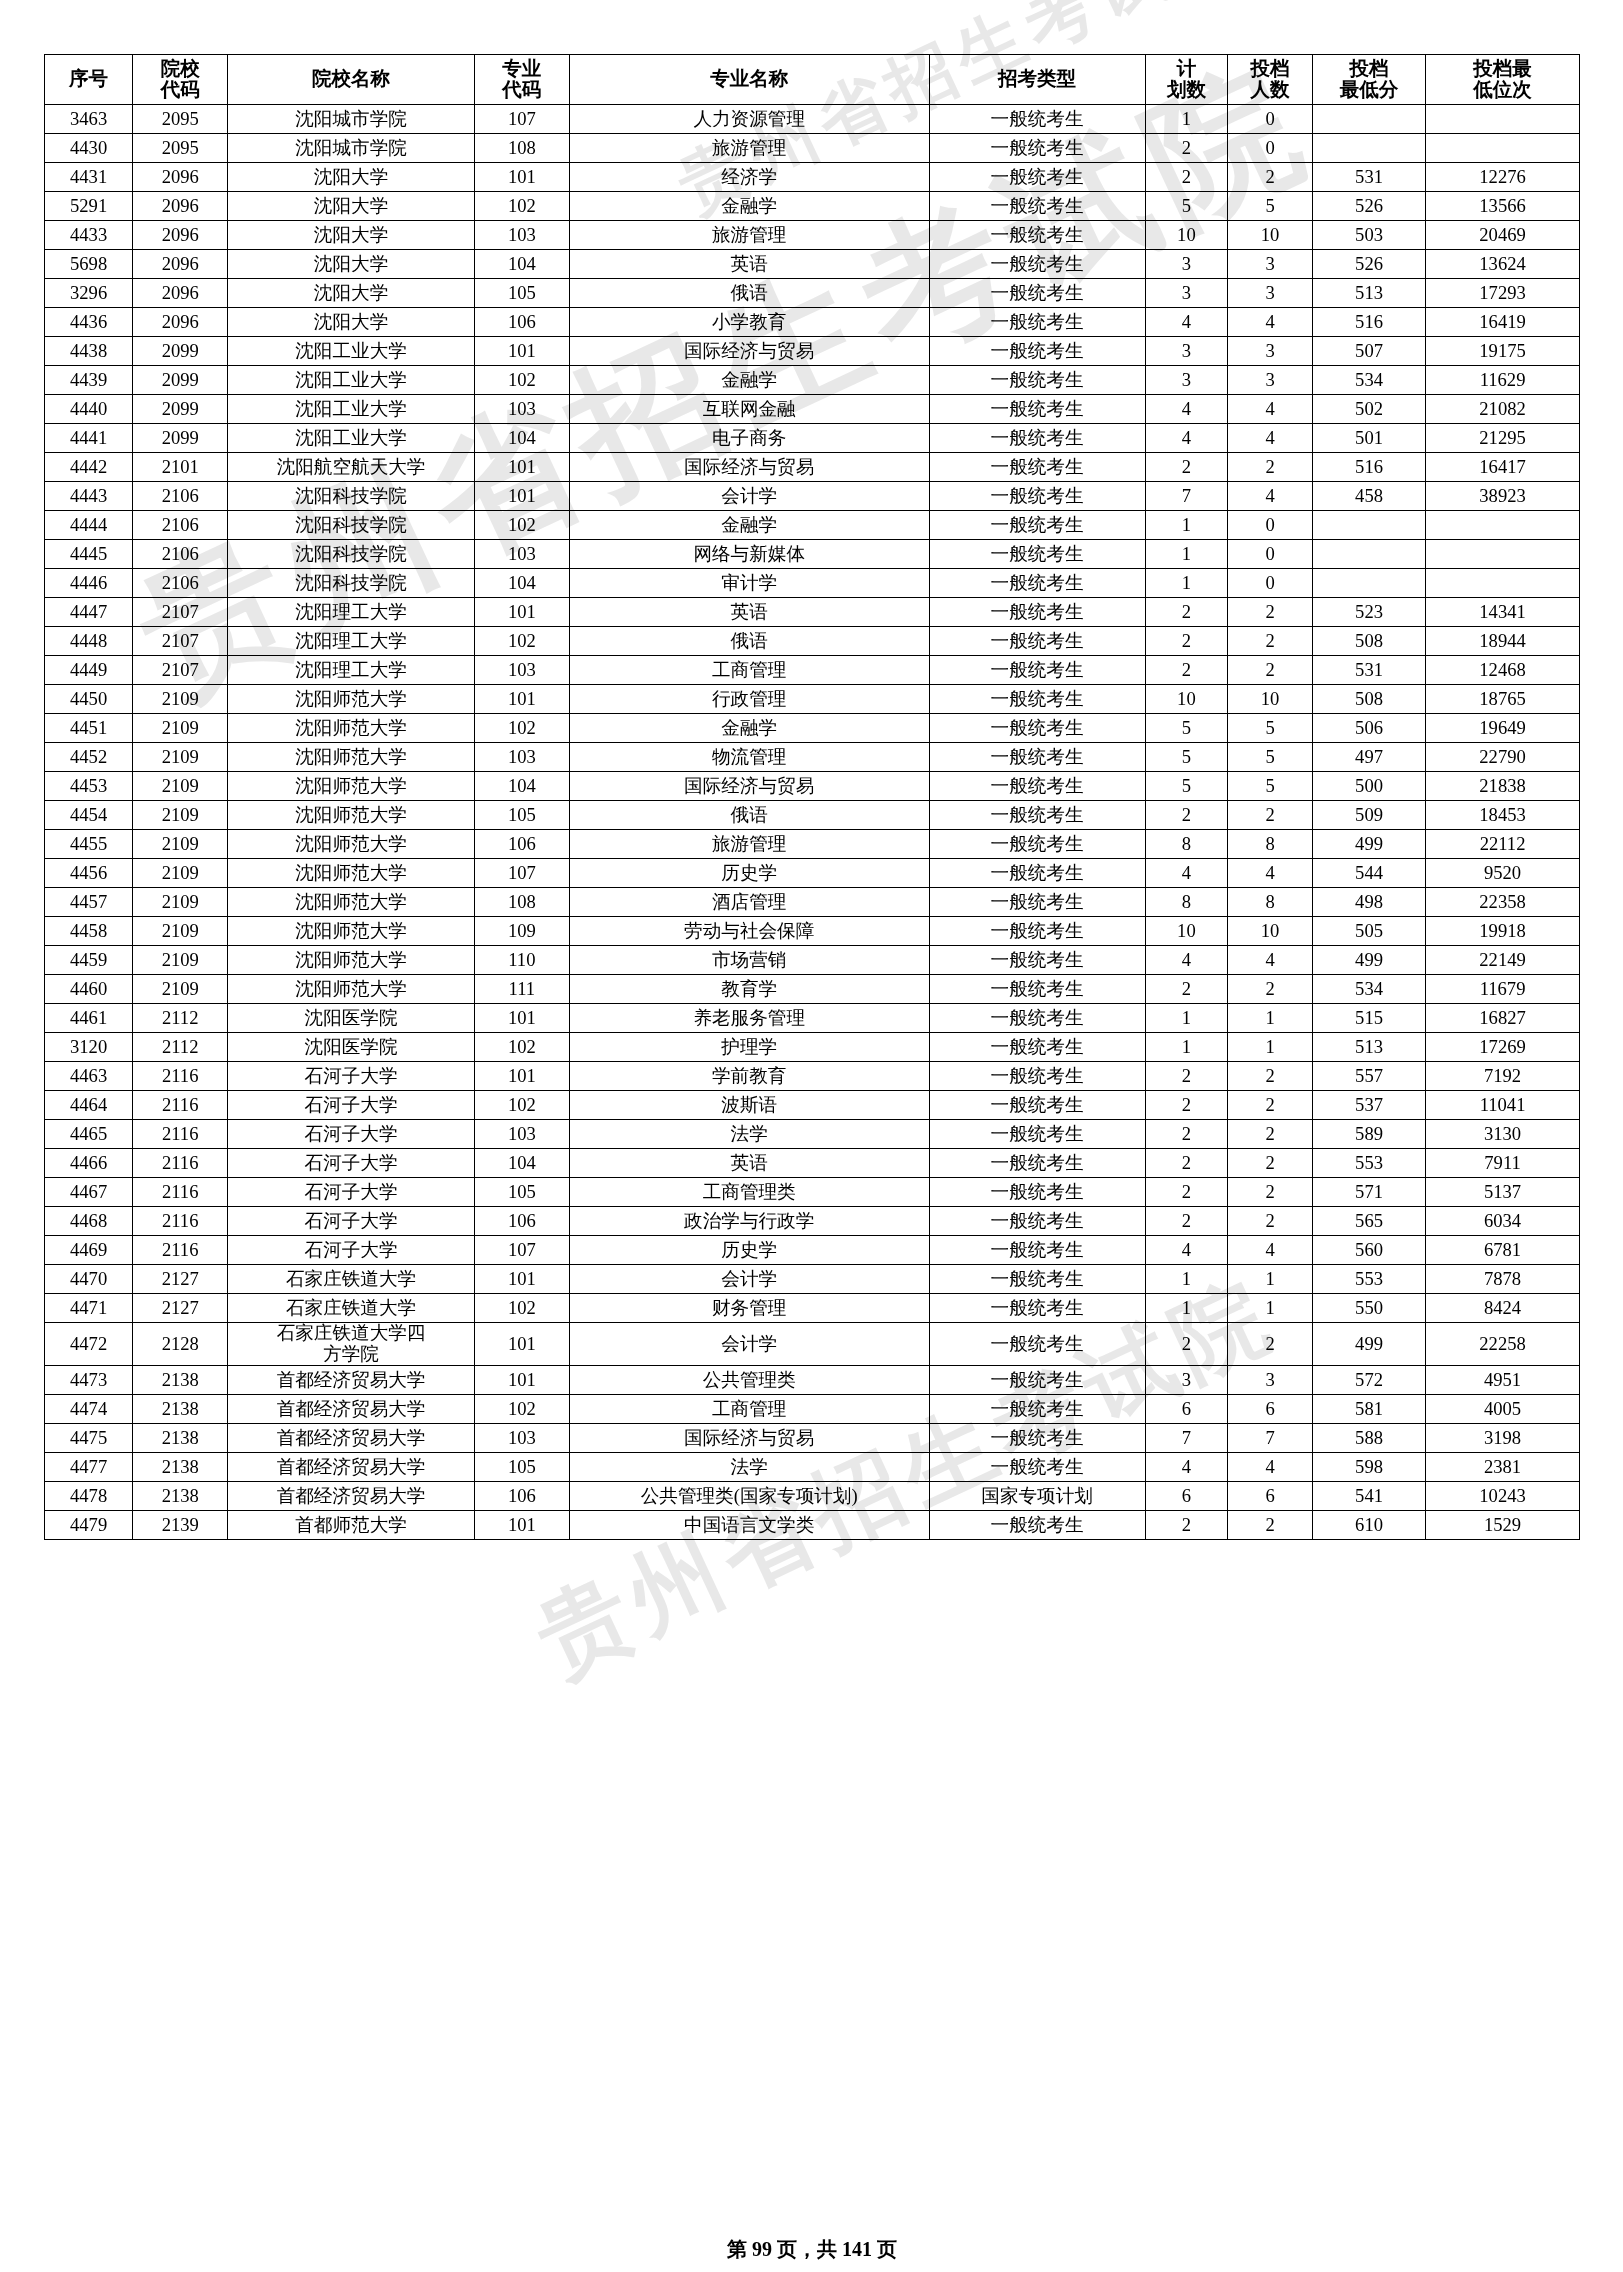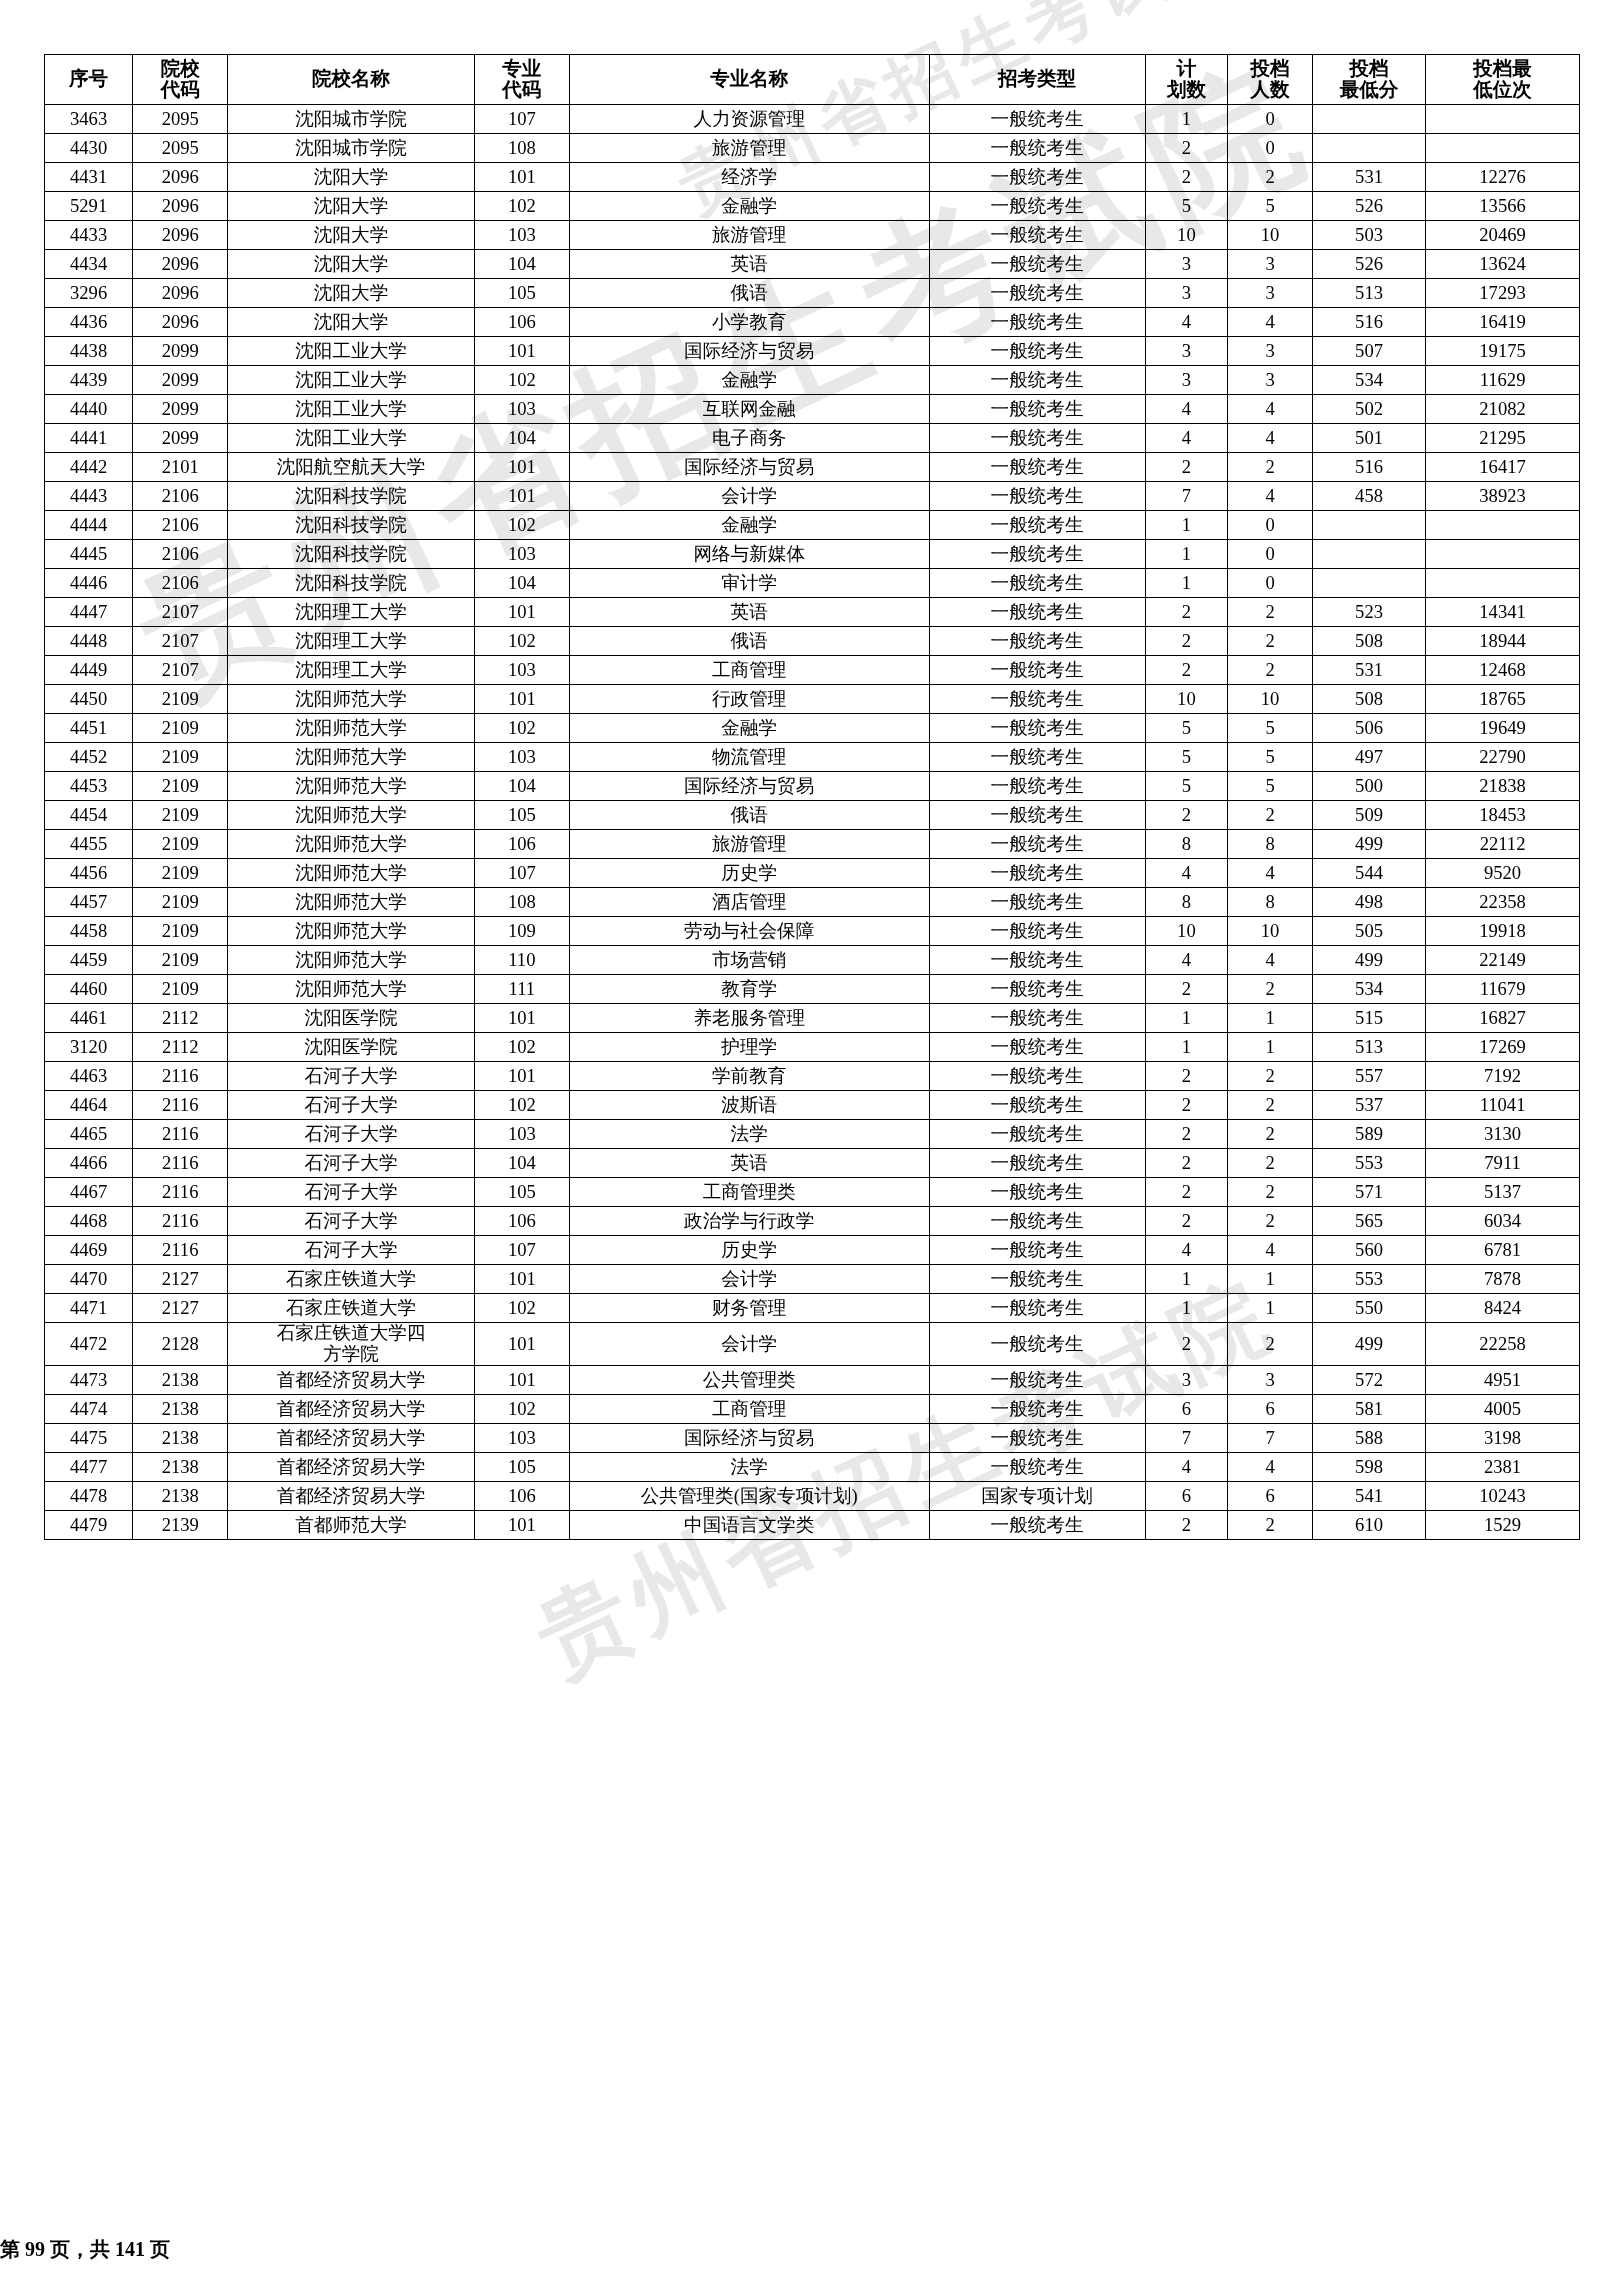--- a/index.html
+++ b/index.html
@@ -104,21 +104,21 @@
 
   td.tall { height: 68px; }
   td.uname-2line {
     line-height: 1.1;
   }
   .footer {
     position: absolute;
     left: 0;
     bottom: 33px;
     width: 1624px;
-    text-align: left;
+    text-align: center;
     font-size: 20px;
     font-weight: bold;
     font-family: "Liberation Serif", "DejaVu Serif", serif;
     z-index: 3;
   }
   .footer span { display: inline; }
 </style>
 </head>
 <body>
 
@@ -238,21 +238,21 @@
           <td>沈阳大学</td>
           <td>103</td>
           <td>旅游管理</td>
           <td>一般统考生</td>
           <td>10</td>
           <td>10</td>
           <td>503</td>
           <td>20469</td>
         </tr>
         <tr>
-          <td>4434</td>
+          <td>5698</td>
           <td>2096</td>
           <td>沈阳大学</td>
           <td>104</td>
           <td>英语</td>
           <td>一般统考生</td>
           <td>3</td>
           <td>3</td>
           <td>526</td>
           <td>13624</td>
         </tr>

